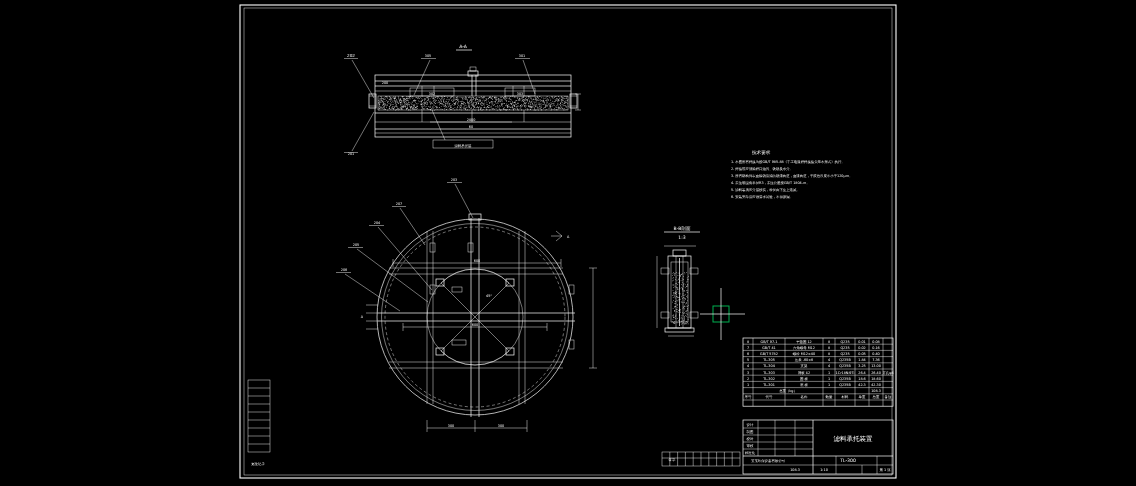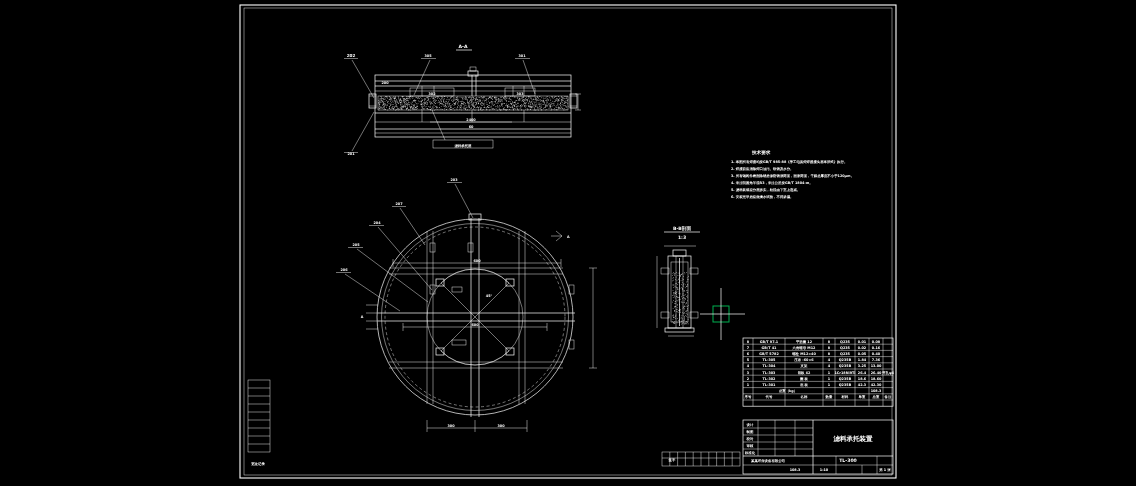--- a/index.html
+++ b/index.html
@@ -3,21 +3,21 @@
 <meta charset="utf-8">
 <title>CAD Drawing</title>
 <style>
   * { margin:0; padding:0; box-sizing:border-box; }
   html,body { background:#000; }
   body {
     width:1136px; height:486px;
     font-family:"DejaVu Sans", sans-serif;
     color:#fff; overflow:hidden; position:relative;
   }
-  #stage { position:absolute; left:0; top:0; width:1096px; height:486px; background:#000;font-weight:bold; }
+  #stage { position:absolute; left:0; top:0; width:1096px; height:486px; background:#000; }
   svg { position:absolute; left:0; top:0; display:block; }
   .ln { stroke:#fff; fill:none; stroke-width:0.7; }
   .ln2 { stroke:#fff; fill:none; stroke-width:1.1; }
   .thin { stroke:#fff; fill:none; stroke-width:0.45; }
   .grn { stroke:#00b050; fill:none; stroke-width:1; }
   .txt { fill:#fff; font-family:"DejaVu Sans", sans-serif; font-size:3.4px; }
   .txt5 { fill:#fff; font-family:"DejaVu Sans", sans-serif; font-size:4.6px; }
   .txt7 { fill:#fff; font-family:"DejaVu Sans", sans-serif; font-size:6.5px; }
   .bal { fill:#fff; font-family:"DejaVu Sans", sans-serif; font-size:4.2px; }
   .hatchdot { fill:#fff; }

